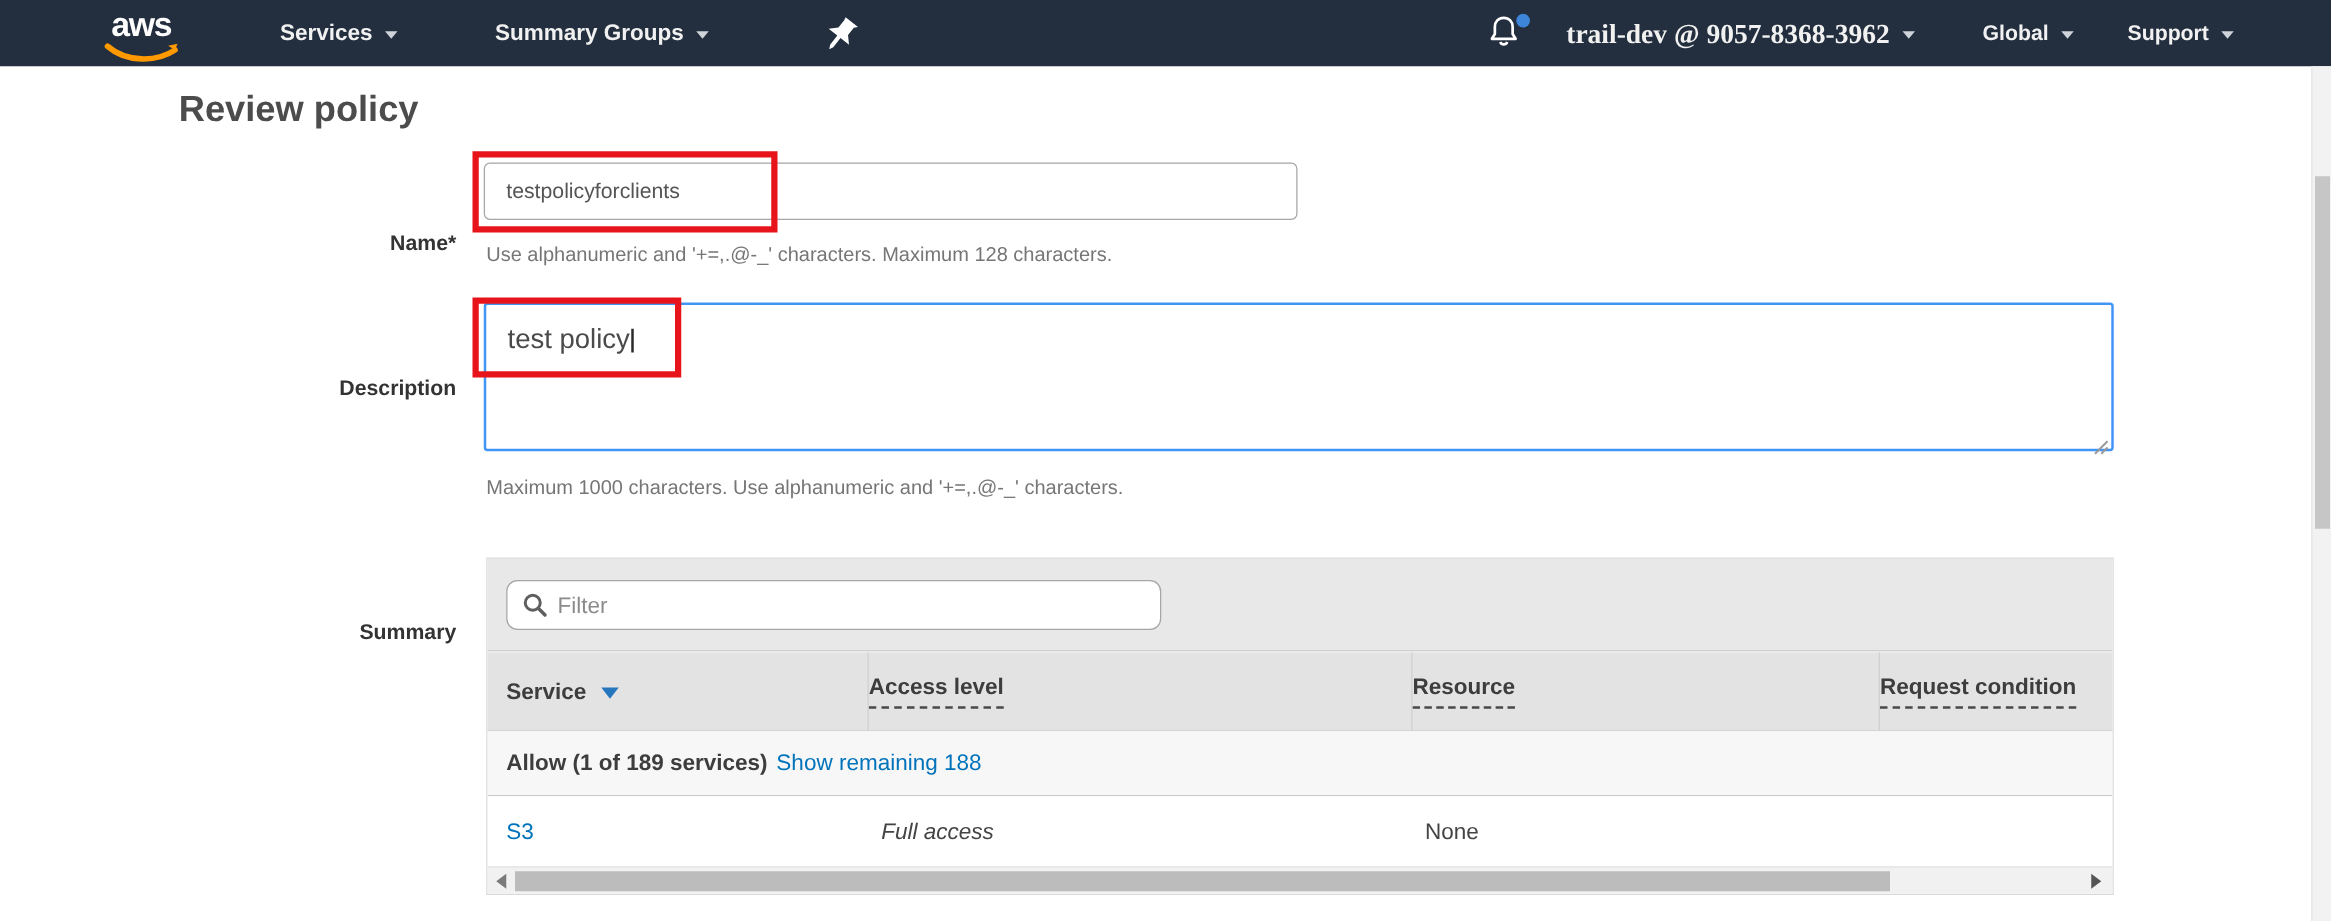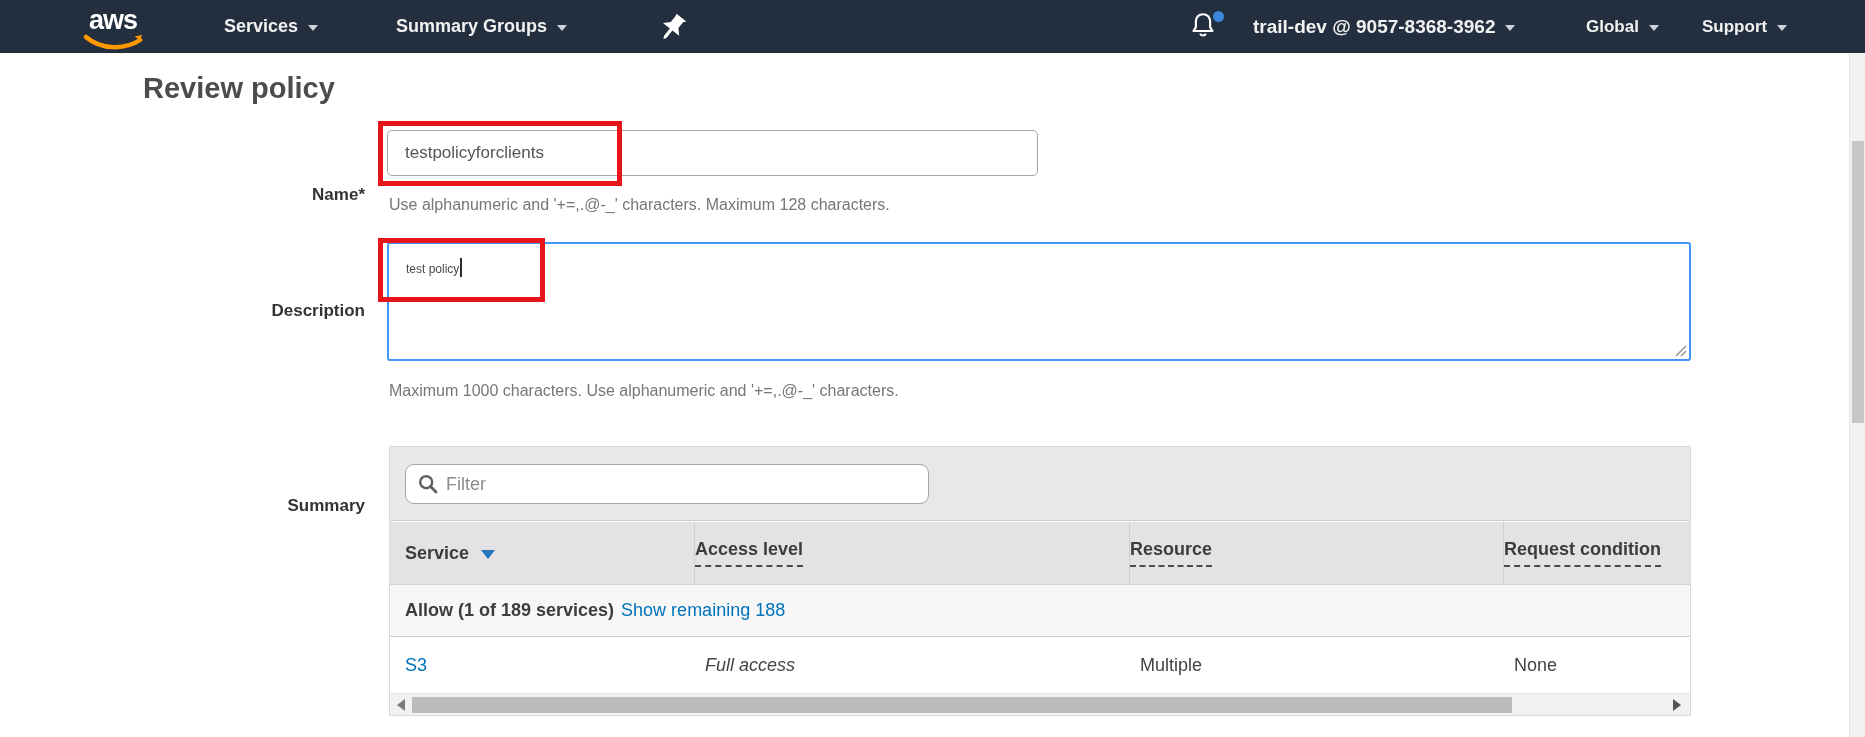--- a/index.html
+++ b/index.html
@@ -28,21 +28,21 @@
   .field-label { position:absolute; left:100px; width:265px; text-align:right; font-size:17px;
                  font-weight:700; color:#333;margin-top:44px; }
   .help-text { position:absolute; left:389px; font-size:16px; color:#767676; }
 
   .name-input { position:absolute; left:387px; top:130px; width:651px; height:46px;
                 border:1px solid #a6a6a6; border-radius:5px; padding:0 17px; font-size:17px;
                 color:#555; font-family:"Liberation Sans",sans-serif; background:#fff; outline:none; }
 
   .desc-box { position:absolute; left:387px; top:242px; width:1304px; height:119px;
               border:2px solid #4195f5; border-radius:3px; background:#fff; padding:14px 17px;
-              font-size:12px; color:#4a4a4a; cursor:text; }
+              font-size:22px; color:#4a4a4a; cursor:text; }
   .text-cursor { display:inline-block; width:2px; height:19px; background:#2a2a2a;
                  vertical-align:-4px; margin-left:1px; }
   .resize-handle { position:absolute; right:2px; bottom:2px; width:13px; height:13px; cursor:nwse-resize; }
 
   .annotation { position:absolute; border:5px solid #e8141c; background:transparent; pointer-events:none; }
   .anno-name { left:378px; top:121px; width:244px; height:65px; }
   .anno-desc { left:378px; top:238px; width:167px; height:64px; }
 
   
   .summary-panel { position:absolute; left:389px; top:446px; width:1302px; height:270px;
@@ -124,21 +124,21 @@
     </div>
 
     <div class="bell">
       <svg width="26" height="28" viewBox="0 0 24 26">
         <path d="M12 3 C 8 3 5.4 6 5.4 9.6 L5.4 15 L3.2 18.6 L20.8 18.6 L18.6 15 L18.6 9.6 C 18.6 6 16 3 12 3 Z" fill="none" stroke="#ffffff" stroke-width="2" stroke-linejoin="round"></path>
         <path d="M9.4 21 A 2.8 2.8 0 0 0 14.6 21" fill="none" stroke="#ffffff" stroke-width="2"></path>
       </svg>
       <span class="bell-dot"></span>
     </div>
 
-    <div class="nav-item" style="left:1253px; font-size:19px;">
+    <div class="nav-item" style="left:1253px; font-size:22px;font-family:Liberation Serif, serif;">
       <span>trail-dev @ 9057-8368-3962</span>
       <span class="caret"></span>
     </div>
 
     <div class="nav-item" style="left:1586px; font-size:17px;">
       <span>Global</span>
       <span class="caret"></span>
     </div>
 
     <div class="nav-item" style="left:1702px; font-size:17px;">
@@ -197,21 +197,20 @@
     </div>
 
     <div class="group-row">
       <span class="g-label">Allow (1 of 189 services)</span>
       <span class="g-link">Show remaining 188</span>
     </div>
 
     <div class="data-row">
       <div class="td c1"><span class="link">S3</span></div>
       <div class="td c2">Full access</div>
-      <div class="td c3">Multiple</div>
       <div class="td c4">None</div>
     </div>
 
     <div class="hscroll">
       <span class="arr arr-left"></span>
       <div class="hthumb"></div>
       <span class="arr arr-right"></span>
     </div>
   </div>
 

